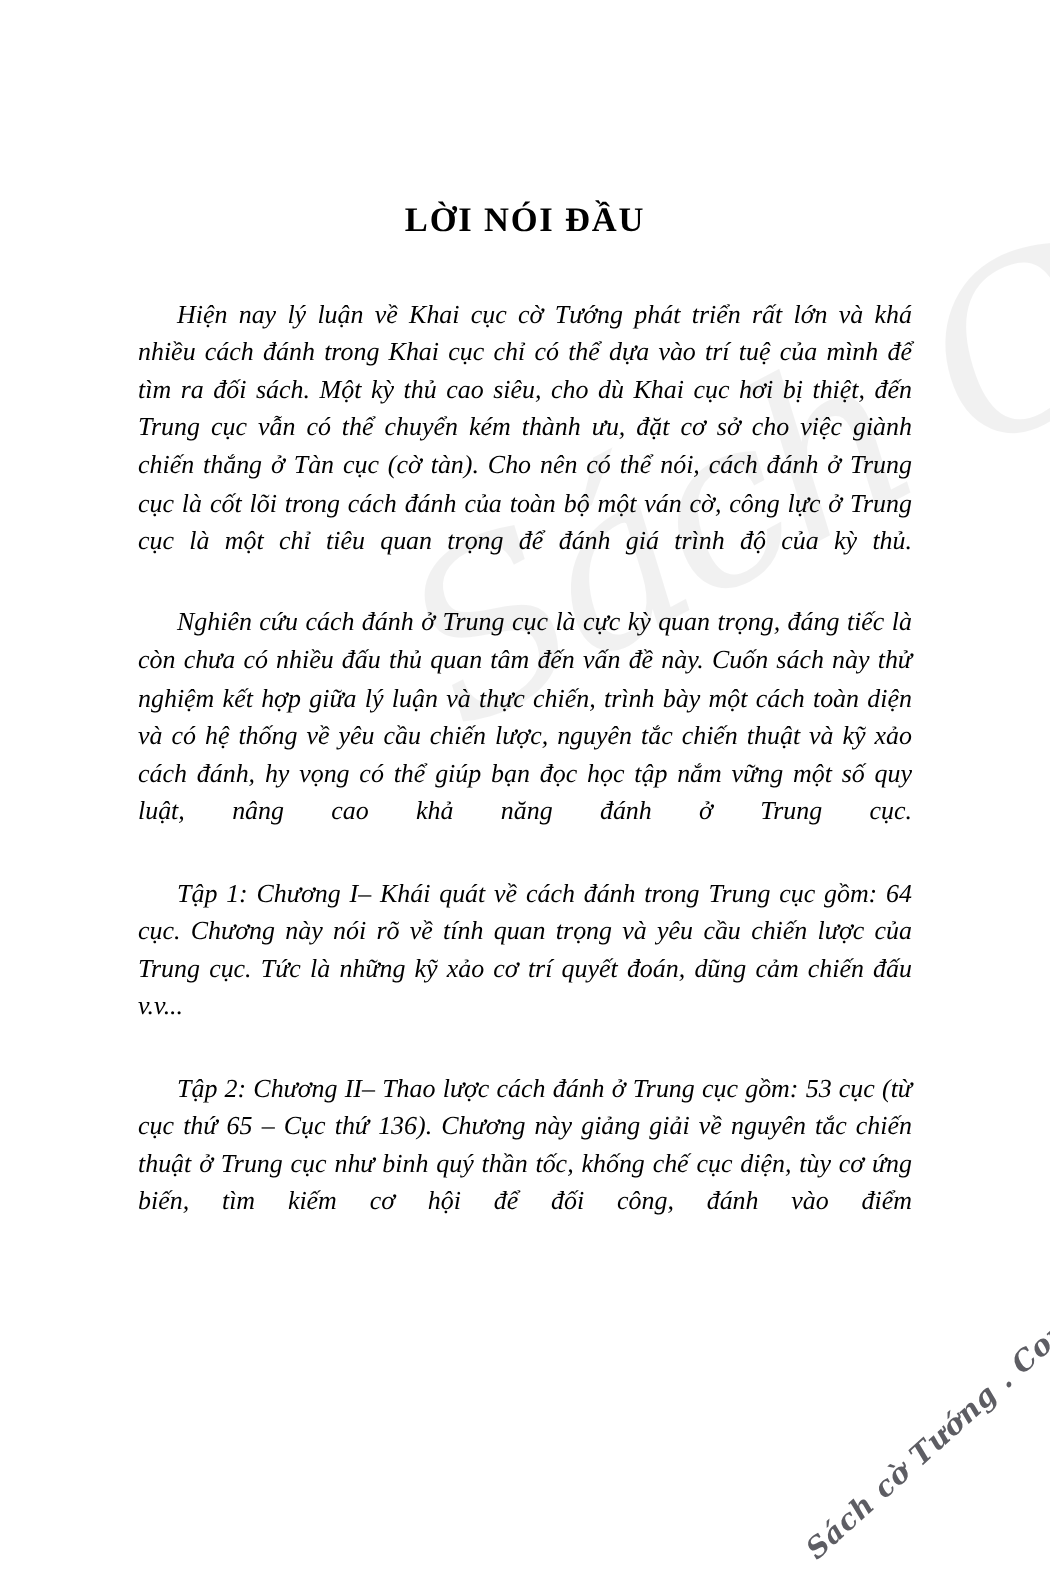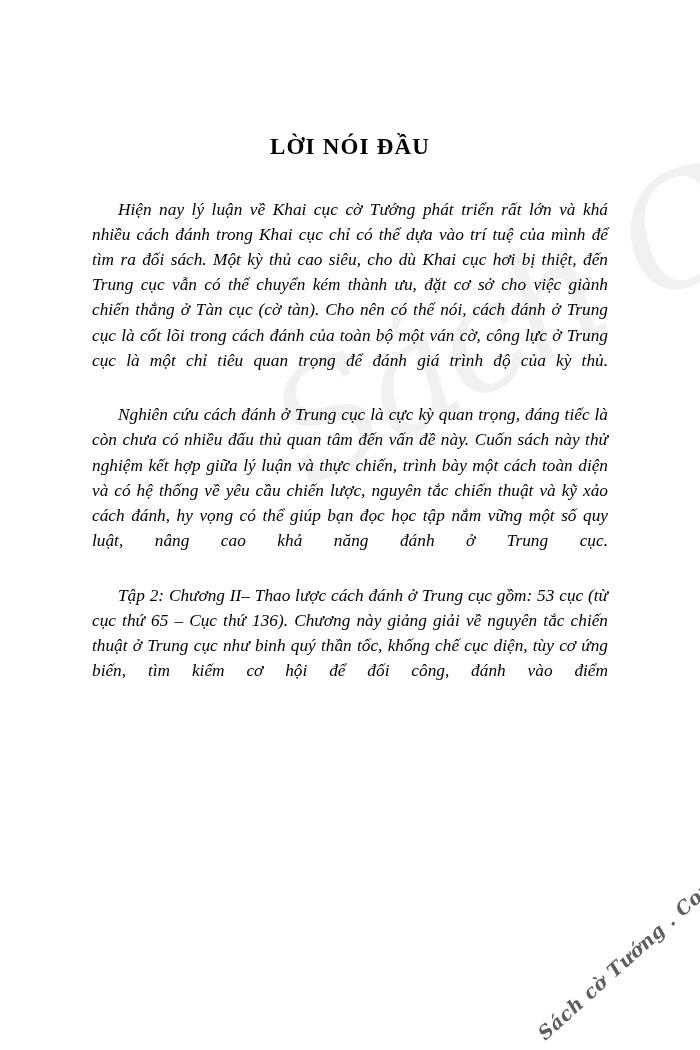--- a/index.html
+++ b/index.html
@@ -110,20 +110,21 @@
 
   <div id="content">
 
     <h1 id="title">LỜI NÓI ĐẦU</h1>
 
     <p class="para">Hiện nay lý luận về Khai cục cờ Tướng phát triển rất lớn và khá nhiều cách đánh trong Khai cục chỉ có thể dựa vào trí tuệ của mình để tìm ra đối sách. Một kỳ thủ cao siêu, cho dù Khai cục hơi bị thiệt, đến Trung cục vẫn có thể chuyển kém thành ưu, đặt cơ sở cho việc giành chiến thắng ở Tàn cục (cờ tàn). Cho nên có thể nói, cách đánh ở Trung cục là cốt lõi trong cách đánh của toàn bộ một ván cờ, công lực ở Trung cục là một chỉ tiêu quan trọng để đánh giá trình độ của kỳ thủ.</p>
 
     <p class="para">Nghiên cứu cách đánh ở Trung cục là cực kỳ quan trọng, đáng tiếc là còn chưa có nhiều đấu thủ quan tâm đến vấn đề này. Cuốn sách này thử nghiệm kết hợp giữa lý luận và thực chiến, trình bày một cách toàn diện và có hệ thống về yêu cầu chiến lược, nguyên tắc chiến thuật và kỹ xảo cách đánh, hy vọng có thể giúp bạn đọc học tập nắm vững một số quy luật, nâng cao khả năng đánh ở Trung cục.</p>
 
 
+    <p class="para">Tập 1: Chương I– Khái quát về cách đánh trong Trung cục gồm: 64 cục. Chương này nói rõ về tính quan trọng và yêu cầu chiến lược của Trung cục. Tức là những kỹ xảo cơ trí quyết đoán, dũng cảm chiến đấu v.v...</p>
 
     <p class="para">Tập 2: Chương II– Thao lược cách đánh ở Trung cục gồm: 53 cục (từ cục thứ 65 – Cục thứ 136). Chương này giảng giải về nguyên tắc chiến thuật ở Trung cục như binh quý thần tốc, khống chế cục diện, tùy cơ ứng biến, tìm kiếm cơ hội để đối công, đánh vào điểm</p>
 
   </div>
 
   <div id="corner-watermark">Sách cờ Tướng . Com</div>
 
 </div>
 
 </body></html>

